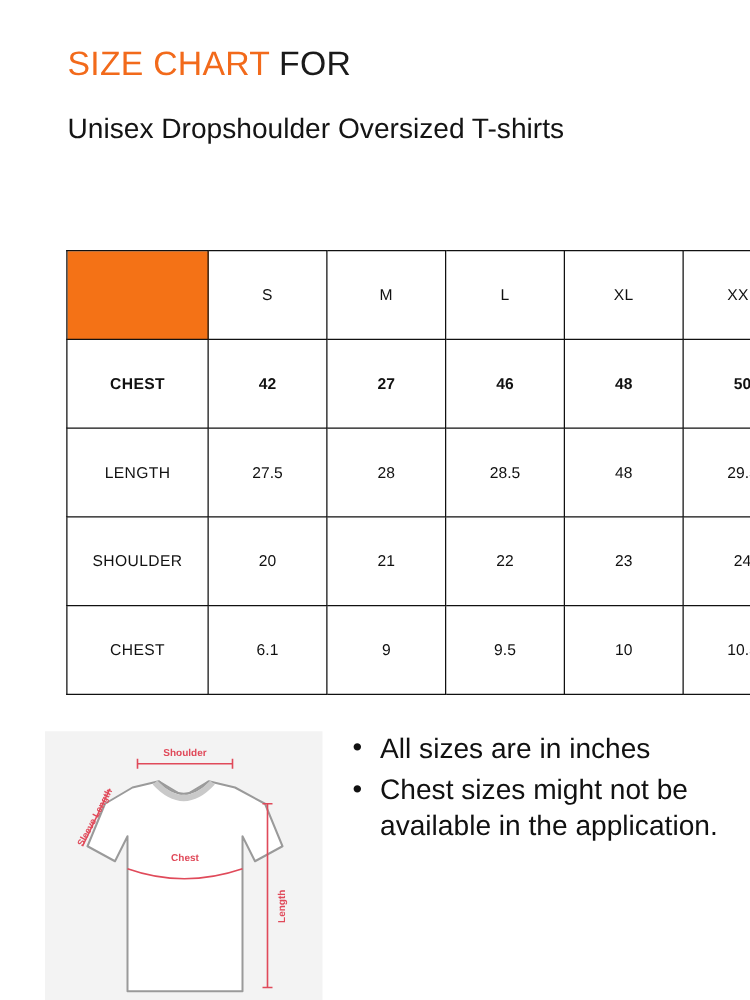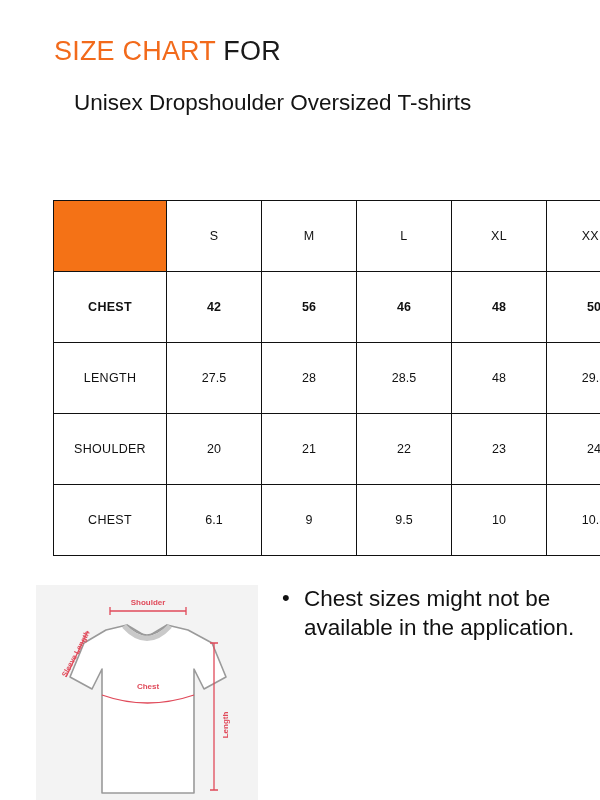--- a/index.html
+++ b/index.html
@@ -38,21 +38,20 @@
     color: #1a1a1a;
   }
   .subheading {
     position: absolute;
     left: 54px;
     top: 90px;
     font-size: 22.5px;
     font-weight: 400;
     color: #141414;
     white-space: nowrap;
-    margin-left: 20px;
   }
   
   .table-wrap {
     position: absolute;
     left: 53px;
     top: 200px;
     width: 493px;
   }
   table.size-table {
     border-collapse: collapse;
@@ -163,21 +162,21 @@
           <th class="head-size">M</th>
           <th class="head-size">L</th>
           <th class="head-size">XL</th>
           <th class="head-size">XXL</th>
         </tr>
       </thead>
       <tbody>
         <tr class="row-chest">
           <td class="row-label">CHEST</td>
           <td class="cell-val">42</td>
-          <td class="cell-val">56</td>
+          <td class="cell-val">27</td>
           <td class="cell-val">46</td>
           <td class="cell-val">48</td>
           <td class="cell-val">50</td>
         </tr>
         <tr>
           <td class="row-label">LENGTH</td>
           <td class="cell-val">27.5</td>
           <td class="cell-val">28</td>
           <td class="cell-val">28.5</td>
           <td class="cell-val">48</td>
@@ -224,18 +223,19 @@
         <text x="112" y="104" font-family="Liberation Sans, sans-serif" font-size="8" font-weight="bold" fill="#e04a5a" text-anchor="middle">Chest</text>
 
         <line x1="178" y1="58" x2="178" y2="205" stroke="#e04a5a" stroke-width="1.3"></line>
         <path d="M174 58 L182 58 M174 205 L182 205" stroke="#e04a5a" stroke-width="1.3"></path>
         <text x="192" y="140" font-family="Liberation Sans, sans-serif" font-size="8" font-weight="bold" fill="#e04a5a" text-anchor="middle" transform="rotate(-90 192 140)">Length</text>
       </svg>
     </div>
 
     <div class="notes">
       <ul>
+        <li>All sizes are in inches</li>
         <li>Chest sizes might not be available in the application.</li>
       </ul>
     </div>
 
   </div>
 </div>
 
 </body></html>

